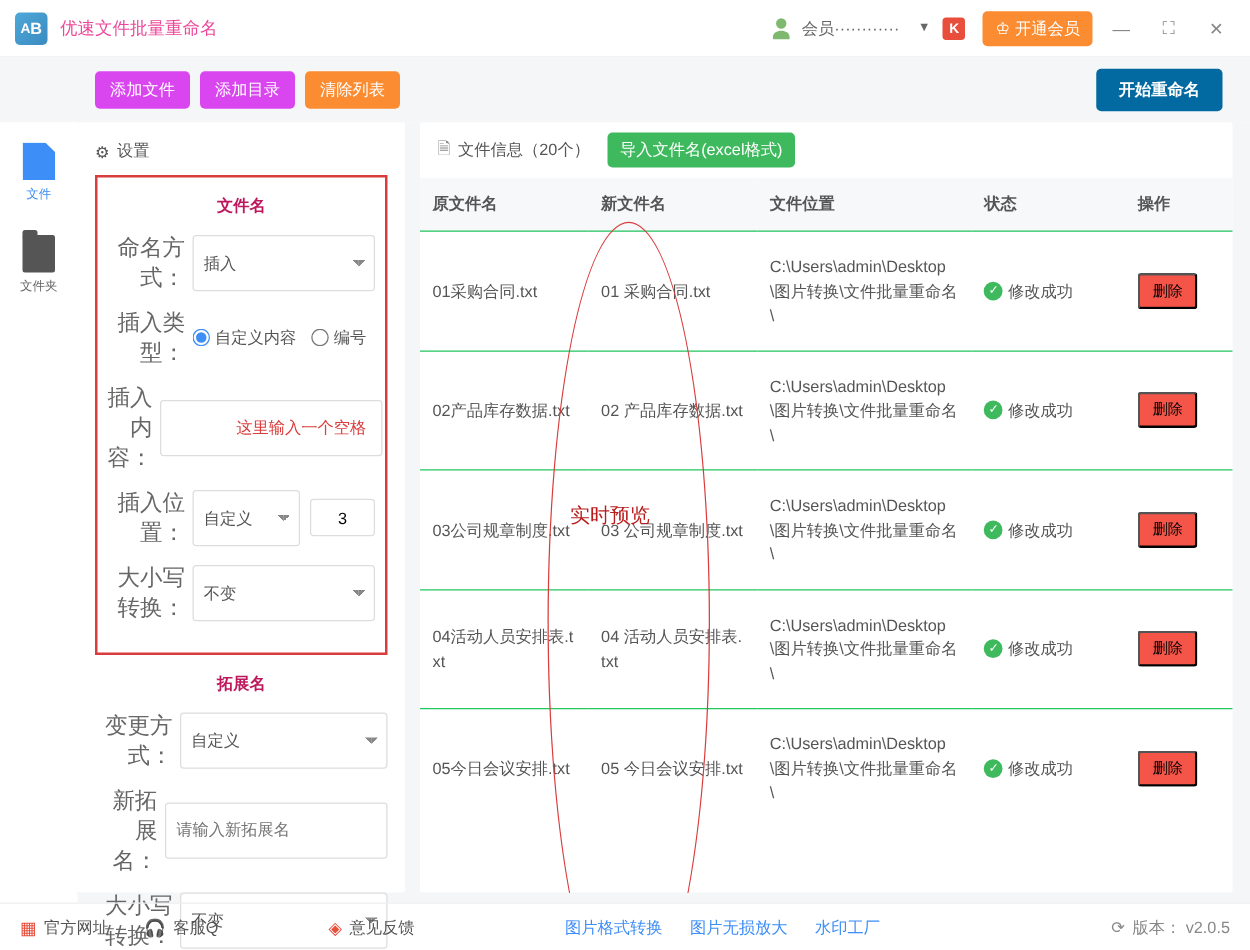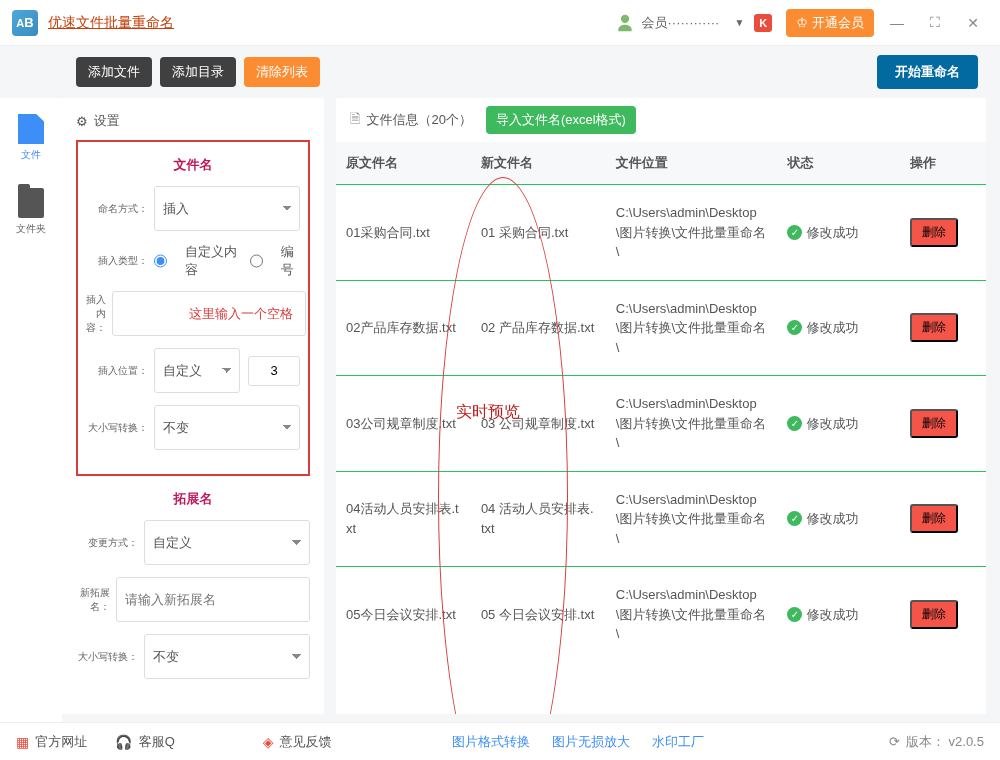--- a/index.html
+++ b/index.html
@@ -1,32 +1,32 @@
 <!DOCTYPE html>
 <html><head>
 <meta charset="utf-8">
 <style>
 * { margin: 0; padding: 0; box-sizing: border-box; font-family: "Microsoft YaHei", sans-serif; font-size: 13px; }
 body { width: 1000px; height: 760px; background: #fff; display: flex; flex-direction: column; overflow: hidden; }
 
 .titlebar { height: 46px; display: flex; align-items: center; padding: 0 12px; border-bottom: 1px solid #eee; }
 .titlebar .logo { width: 26px; height: 26px; background: linear-gradient(135deg,#4da8d8,#3a8bc0); border-radius: 4px; margin-right: 10px; display:flex;align-items:center;justify-content:center;color:#fff;font-size:11px;font-weight:bold; }
-.titlebar .title { color: #c2410c; font-size: 14px; text-decoration: underline; }
+.titlebar .title { color: #ec4899; font-size: 14px; }
 .titlebar .spacer { flex: 1; }
 .titlebar .user-icon { width:20px;height:20px;margin-right:6px; }
 .titlebar .user-label { color:#666; margin-right:15px; }
 .titlebar .dropdown-caret { color:#666; margin-right:10px; font-size:10px;}
 .titlebar .k-icon { width:18px;height:18px;background:#e94d3c;border-radius:3px;margin-right:14px;display:flex;align-items:center;justify-content:center;color:#fff;font-weight:bold;font-size:11px;}
 .titlebar .vip-btn { background:#fb8c32; color:#fff; border:none; border-radius:4px; padding:5px 10px; font-size:13px; display:flex;align-items:center; cursor:pointer;}
 .titlebar .vip-btn .crown{margin-right:4px;}
 .titlebar .win-btn { width:30px;height:30px;display:flex;align-items:center;justify-content:center;color:#888;cursor:pointer;margin-left:8px;font-size:14px;}
 
 .toolbar-row { height: 52px; background:#f5f6f8; display:flex; align-items:center; padding: 0 14px 0 76px; }
 .btn { border:none; border-radius:4px; padding:6px 12px; color:#fff; cursor:pointer; margin-right:8px; font-size:13px;}
-.btn-blue { background:#404040; }
+.btn-blue { background:#d946ef; }
 .btn-orange { background:#fb8c32; }
 .btn-red { background:#0369a1;font-weight:bold; }
 .btn-green { background:#3fb95e; }
 .btn-del { background:#f55549; padding:4px 10px; font-size:12px; border-radius:3px;}
 
 .body-row { flex:1; display:flex; min-height:0; }
 .left-rail { width:62px; background:#fff; display:flex; flex-direction:column; align-items:center; padding-top:16px; }
 .rail-item { display:flex;flex-direction:column;align-items:center; margin-bottom:26px; cursor:pointer;}
 .rail-item .ico { width:26px;height:30px; }
 .rail-item.active .lbl { color:#3d8ef7; }
@@ -35,28 +35,28 @@
 .folder-ico{ background:#555; width:28px;height:22px;border-radius:2px;position:relative;}
 .folder-ico::before{content:"";position:absolute;top:-4px;left:0;width:12px;height:6px;background:#555;border-radius:2px 2px 0 0;}
 
 .main-area { flex:1; background:#f5f6f8; display:flex; padding:0 14px 8px 0; gap:12px; min-width:0;}
 .settings-panel { width:262px; background:#fff; border-radius:2px; padding:14px 14px; }
 .settings-head { display:flex;align-items:center;color:#555;margin-bottom:10px;}
 .settings-head .gear{margin-right:6px;}
 .red-box { border:2px solid #d93c3c; padding:8px 8px 12px; margin-bottom:14px;}
 .sec-title { text-align:center; color:#be185d; font-weight:600; margin:6px 0 12px; }
 .form-row { display:flex; align-items:center; margin-bottom:12px; min-height:32px;}
-.form-row .lab { width:68px; color:#666; font-size:10px; text-align:right; padding-right:6px;}
+.form-row .lab { width:68px; color:#666; font-size:18px; text-align:right; padding-right:6px;}
 .sel,.inp { height:45px; border:1px solid #ddd; border-radius:3px; padding:0 8px; background:#fff; color:#555; }
 .sel { flex:1; appearance:none; background-image: linear-gradient(45deg,transparent 50%,#888 50%),linear-gradient(135deg,#888 50%,transparent 50%); background-position: right 12px center, right 7px center; background-size:5px 5px,5px 5px; background-repeat:no-repeat;}
-.inp { flex:1; }
+.inp { flex:1;font-family:Liberation Serif, serif; }
 .inp.red-ph::placeholder{ color:#d93c3c; text-align:right; padding-right:4px;}
 .num-inp { width:52px; height:30px; border:1px solid #ddd; border-radius:3px; text-align:center; margin-left:8px;}
 .radio-group { display:flex; align-items:center; gap:12px; flex:1;}
-.radio { display:flex;align-items:center;gap:18px;color:#555;}
+.radio { display:flex;align-items:center;gap:4px;color:#555;}
 .radio input{accent-color:#3d8ef7; width:14px;height:14px;}
 
 .file-panel { flex:1; background:#fff; border-radius:2px; display:flex; flex-direction:column; min-width:0; position:relative;}
 .file-head { height:44px; display:flex; align-items:center; padding:0 14px; gap:14px;}
 .file-head .doc-ico{color:#888;margin-right:-8px;}
 .file-head .info{color:#555;}
 .table-wrap { flex:1; overflow-y:auto; position:relative;}
 table { width:100%; border-collapse:collapse; table-layout:fixed;}
 thead th { background:#f7f8fa; color:#555; font-weight:600; text-align:left; padding:12px 10px; font-size:13px;}
 tbody td { padding:18px 10px; color:#555; border-top:1px solid #22c55e; vertical-align:middle; word-break:break-all; line-height:1.5;}

